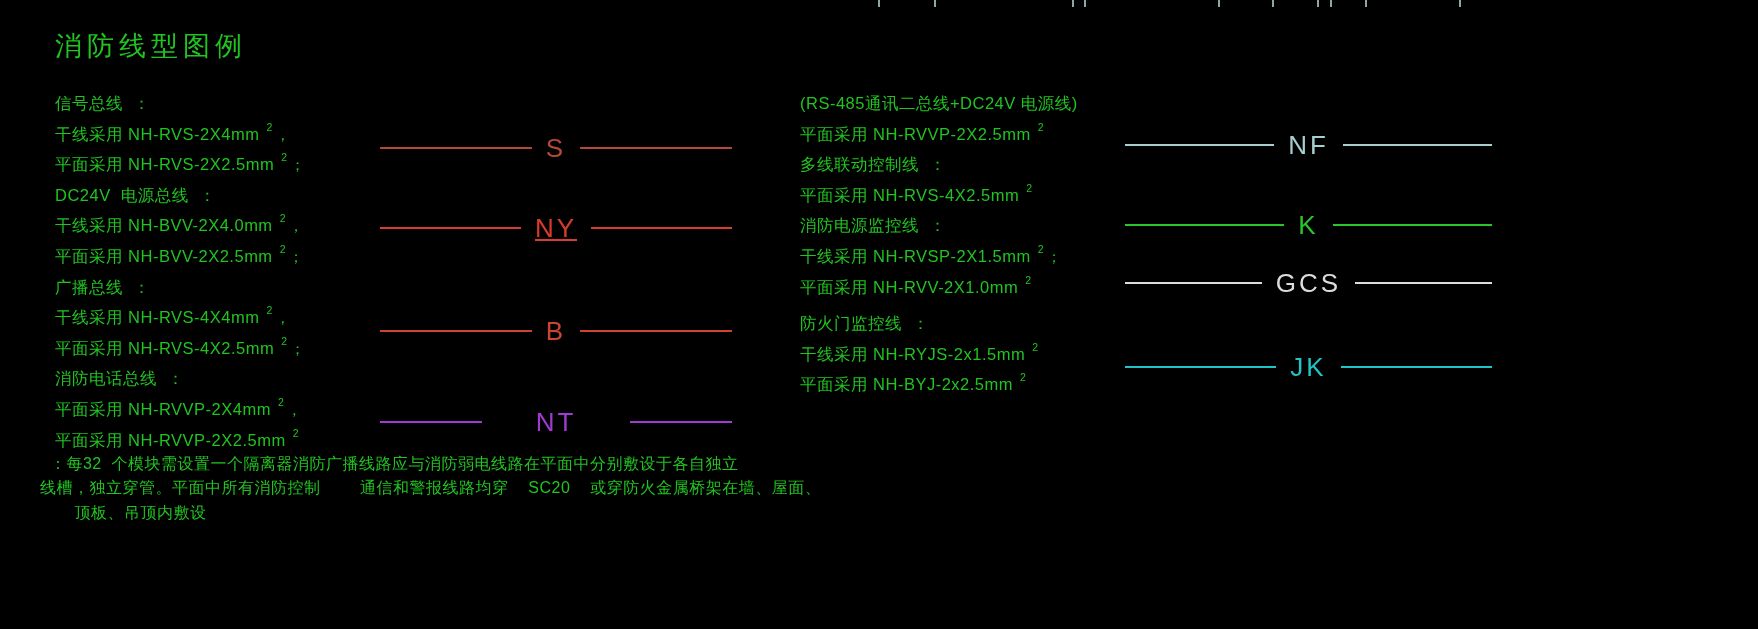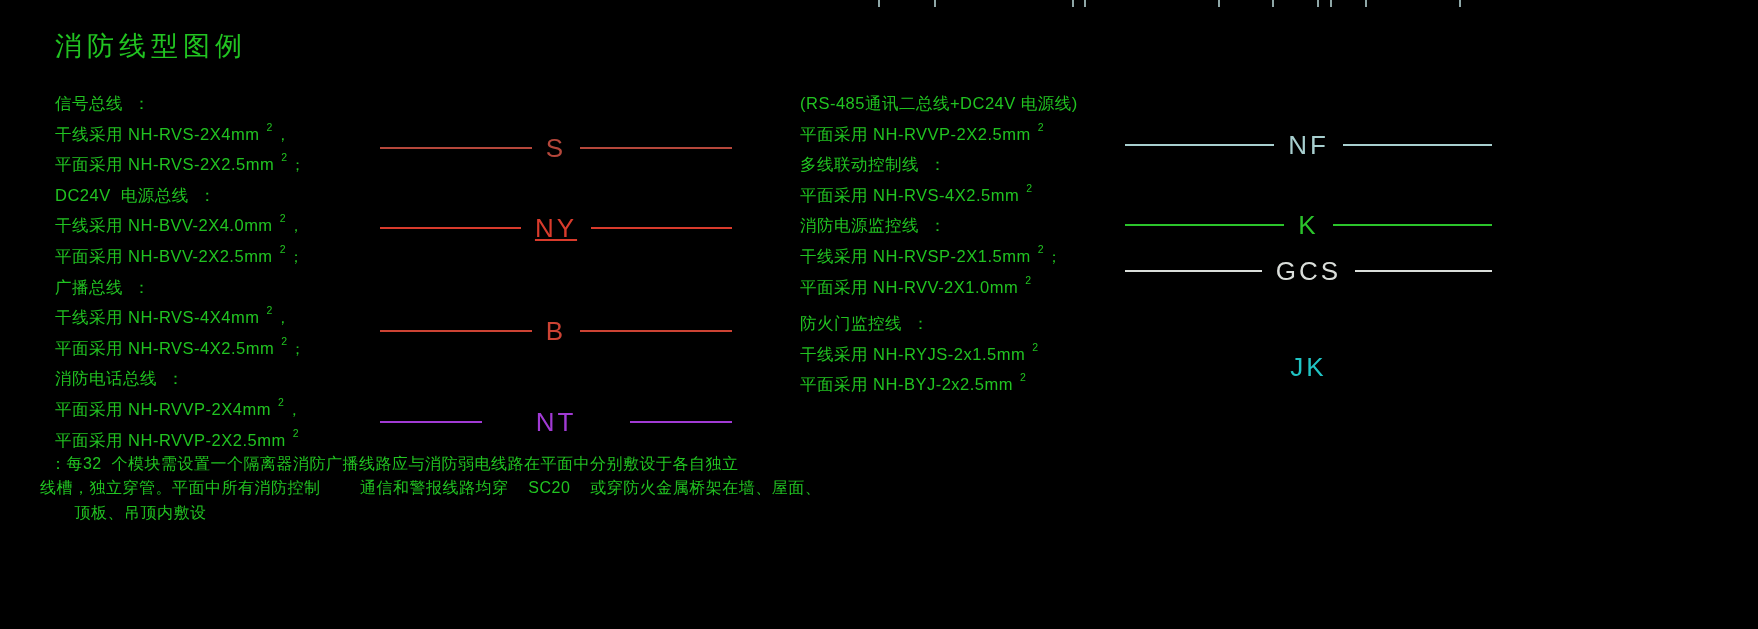--- a/index.html
+++ b/index.html
@@ -113,26 +113,26 @@
   <div class="sym sym-right" style="top: 130px; --c: #a8cfcf;">
     <span class="seg"></span>
       <span class="lab">NF</span>
       <span class="seg"></span>
   </div>
   <div class="sym sym-right" style="top: 210px; --c: #2bc42b;">
     <span class="seg"></span>
       <span class="lab">K</span>
       <span class="seg"></span>
   </div>
-  <div class="sym sym-right" style="top: 256px; --c: #dadeda;">
+  <div class="sym sym-right" style="top: 268px; --c: #dadeda;">
     <span class="seg"></span>
       <span class="lab">GCS</span>
       <span class="seg"></span>
   </div>
-  <div class="sym sym-right" style="top: 352px; flex-direction: column; --c: #20c4c4;">
+  <div class="sym sym-right" style="top: 352px; --c: #20c4c4;">
     <span class="seg"></span>
       <span class="lab">JK</span>
       <span class="seg"></span>
   </div>
 
   <div class="notes">
     <div class="nrow">  ：每32  个模块需设置一个隔离器消防广播线路应与消防弱电线路在平面中分别敷设于各自独立</div>
     <div class="nrow">线槽，独立穿管。平面中所有消防控制        通信和警报线路均穿    SC20    或穿防火金属桥架在墙、屋面、</div>
     <div class="nrow">       顶板、吊顶内敷设</div>
   </div>

